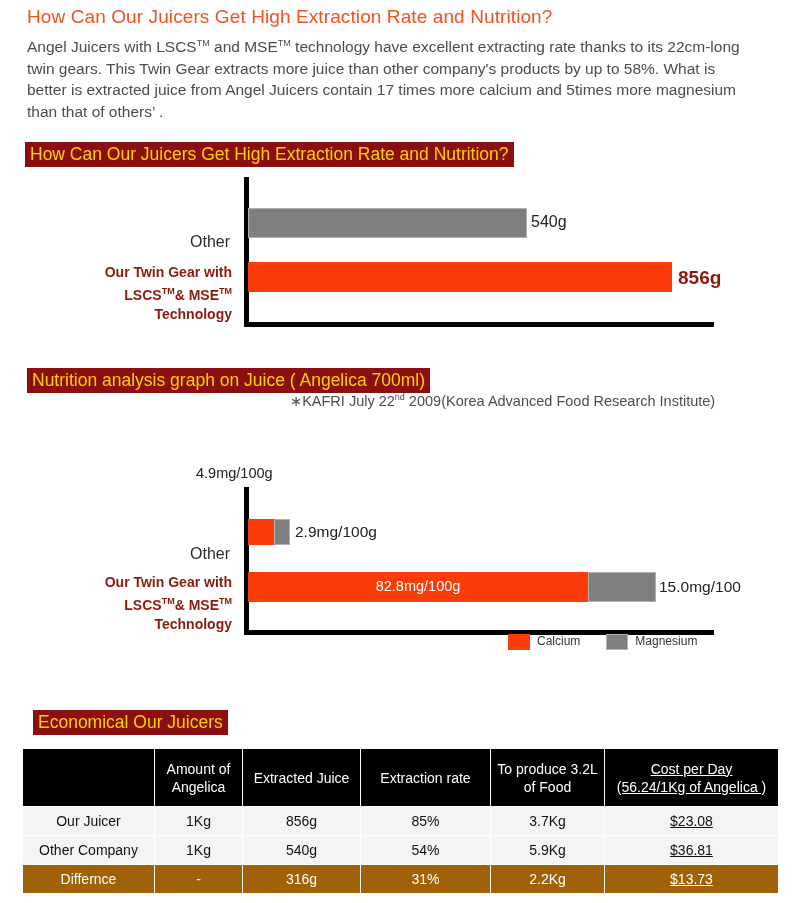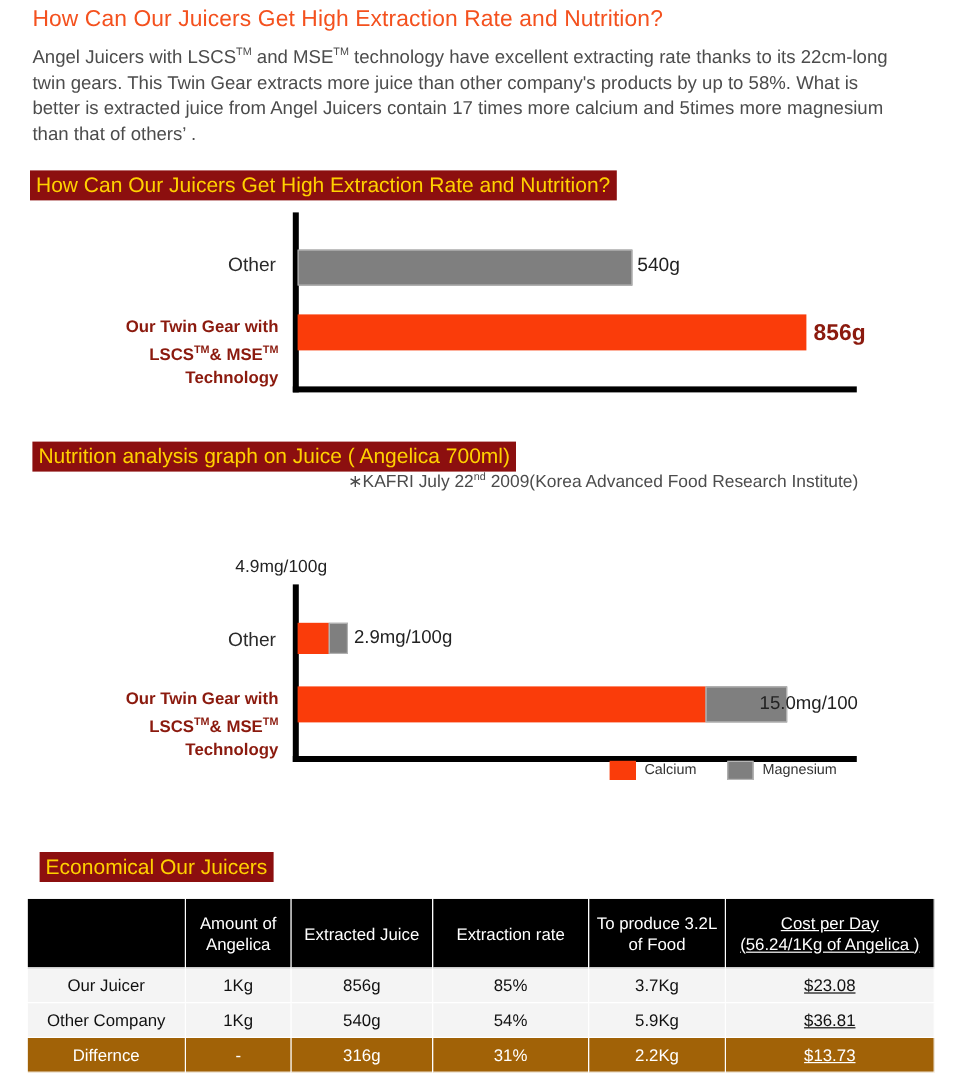--- a/index.html
+++ b/index.html
@@ -50,21 +50,21 @@
     width: 5px;
   }
   .axis-x {
     position: absolute; background: #000000;
     height: 5px;
   }
   .cat-label {
     position: absolute; text-align: right;
     line-height: 19px;
   }
-  .cat-label.plain { font-size: 16px; color: #2b2b2b; }
+  .cat-label.plain { font-size: 16px; color: #2b2b2b; margin-top: 20px; }
   .cat-label.ours  { font-size: 14px; color: #8B1A0E; font-weight: bold; }
   .bar { position: absolute; }
   .bar.red  { background: #FA3C0A; }
   .bar.gray { background: #7F7F7F; }
   .bar.gray.outlined { border: 1px solid #b0b0b0; }
   .bar-value { position: absolute; white-space: nowrap; }
 
   
   #chart1 { left: 0; top: 170px; width: 800px; height: 175px; }
   #chart1 .axis-y { left: 244px; top: 7px; height: 150px; }
@@ -92,21 +92,21 @@
   #c2-label-ours  { left: 60px;  top: 573px; width: 172px; }
   #c2-bar-other-ca { left: 248px; top: 519px; width: 26px; height: 26px; }
   #c2-bar-other-mg { left: 274px; top: 519px; width: 16px; height: 26px; }
   #c2-val-other    { left: 295px; top: 523px; font-size: 15.5px; color: #222; }
   #c2-bar-ours-ca  { left: 248px; top: 572px; width: 340px; height: 30px; }
   #c2-bar-ours-mg  { left: 588px; top: 572px; width: 68px; height: 30px; }
   #c2-val-ours-ca  {
     left: 248px; top: 578px; width: 340px;
     text-align: center; font-size: 14.5px; color: #ffffff;
   }
-  #c2-val-ours-mg  { left: 633px; top: 578px; font-size: 15.5px; color: #222; }
+  #c2-val-ours-mg  { left: 659px; top: 578px; font-size: 15.5px; color: #222; }
 
   .legend { position: absolute; left: 508px; top: 634px; display: flex; align-items: center; }
   .legend .item { display: flex; margin-right: 26px; }
   .legend .swatch { width: 22px; height: 16px; margin-right: 7px; }
   .legend .swatch.red { background: #FA3C0A; }
   .legend .swatch.gray { background: #7F7F7F; border: 1px solid #b5b5b5; }
   .legend .lg-text { font-size: 12px; color: #333; white-space: nowrap; }
 
   
   #econ-table {
@@ -192,20 +192,21 @@
     <span>LSCS</span><sup class="tm">TM</sup><span>&amp; MSE</span><sup class="tm">TM</sup><br>
     <span>Technology</span>
   </div>
 
   <div class="bar red" id="c2-bar-other-ca"></div>
   <div class="bar gray outlined" id="c2-bar-other-mg"></div>
   <div class="bar-value" id="c2-val-other">2.9mg/100g</div>
 
   <div class="bar red" id="c2-bar-ours-ca"></div>
   <div class="bar gray outlined" id="c2-bar-ours-mg"></div>
+  <div class="bar-value" id="c2-val-ours-ca">82.8mg/100g</div>
   <div class="bar-value" id="c2-val-ours-mg">15.0mg/100</div>
 
   <div class="legend">
     <div class="item">
       <span class="swatch red"></span>
       <span class="lg-text">Calcium</span>
     </div>
     <div class="item">
       <span class="swatch gray"></span>
       <span class="lg-text">Magnesium</span>

